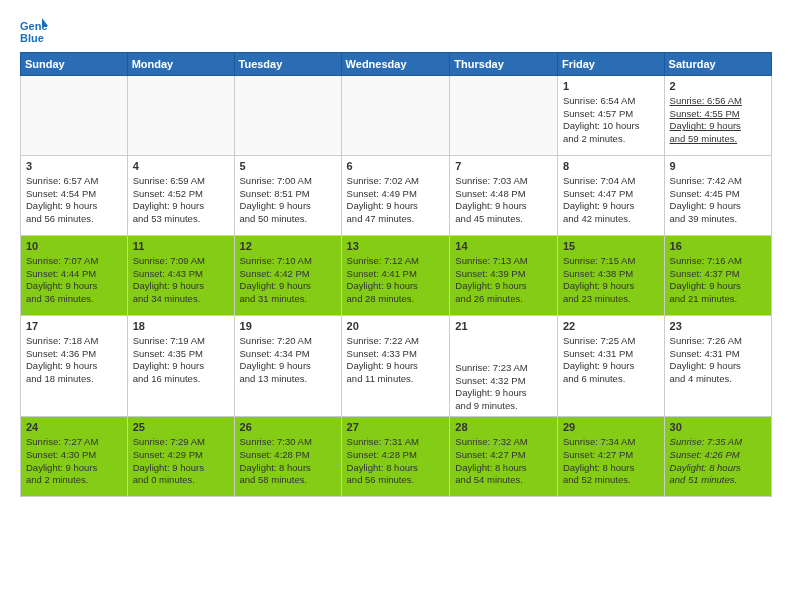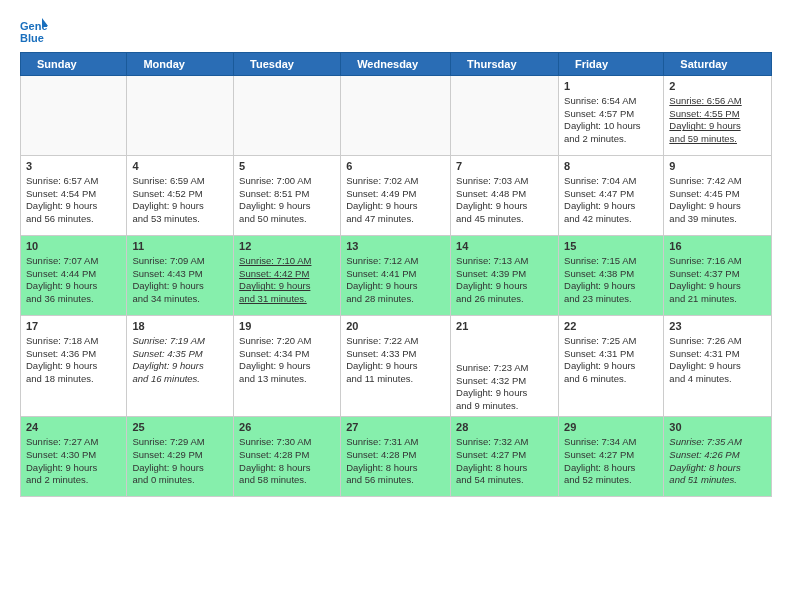--- a/index.html
+++ b/index.html
@@ -54,41 +54,41 @@
     }
     .calendar {
       width: 100%;
       border-collapse: collapse;
       font-size: 10px;
     }
     .calendar th {
       background: #2a6db5;
       color: #fff;
       text-align: left;
-      padding: 5px 16px;
+      padding: 5px 4px;
       font-size: 11px;
       font-weight: bold;
       border: 1px solid #1a5a9a;
     }
     .calendar td {
       vertical-align: top;
       border: 1px solid #ccc;
       padding: 3px 5px;
       width: 113px;
       height: 80px;
       background: #fff;
       font-size: 9.5px;
       color: #333;
       line-height: 1.35;
     }
     .calendar td.empty {
       background: #f9f9f9;
     }
     .calendar td.shaded {
-      background: #86efac;
+      background: #84cc16;
       margin-top: 47px;
     }
     .day-num {
       font-weight: bold;
       font-size: 11px;
       display: block;
       margin-bottom: 1px;
     }
     .day-info {
       color: #333;
@@ -211,21 +211,21 @@
           </td>
           <td class="shaded">
             <span class="day-num">11</span>
             <div class="day-info" style="white-space: pre-line;">Sunrise: 7:09 AM
 Sunset: 4:43 PM
 Daylight: 9 hours
 and 34 minutes.</div>
           </td>
           <td class="shaded">
             <span class="day-num">12</span>
-            <div class="day-info" style="white-space: pre-line; text-decoration: underline;">Sunrise: 7:10 AM
+            <div class="day-info" style="white-space: pre-line;">Sunrise: 7:10 AM
 Sunset: 4:42 PM
 Daylight: 9 hours
 and 31 minutes.</div>
           </td>
           <td class="shaded">
             <span class="day-num">13</span>
             <div class="day-info" style="white-space: pre-line;">Sunrise: 7:12 AM
 Sunset: 4:41 PM
 Daylight: 9 hours
 and 28 minutes.</div>
@@ -255,21 +255,21 @@
         <tr>
           <td>
             <span class="day-num">17</span>
             <div class="day-info" style="white-space: pre-line;">Sunrise: 7:18 AM
 Sunset: 4:36 PM
 Daylight: 9 hours
 and 18 minutes.</div>
           </td>
           <td>
             <span class="day-num">18</span>
-            <div class="day-info" style="white-space: pre-line; font-style: italic;">Sunrise: 7:19 AM
+            <div class="day-info" style="white-space: pre-line;">Sunrise: 7:19 AM
 Sunset: 4:35 PM
 Daylight: 9 hours
 and 16 minutes.</div>
           </td>
           <td>
             <span class="day-num">19</span>
             <div class="day-info" style="white-space: pre-line;">Sunrise: 7:20 AM
 Sunset: 4:34 PM
 Daylight: 9 hours
 and 13 minutes.</div>

